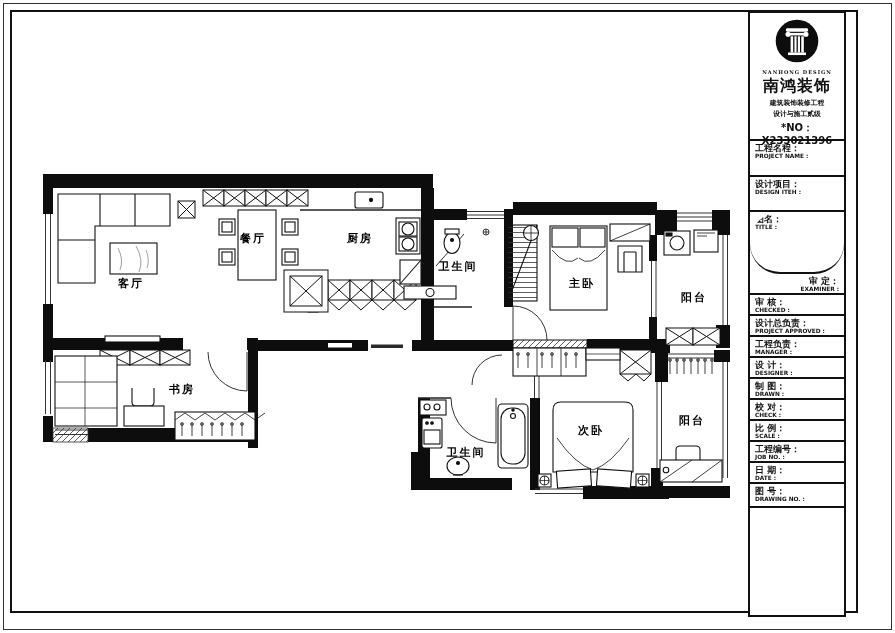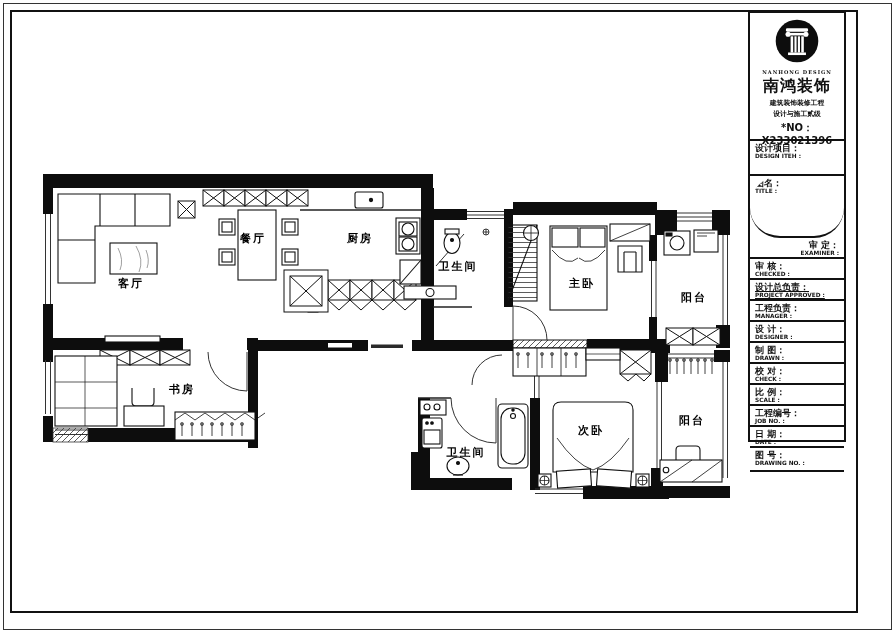--- a/index.html
+++ b/index.html
@@ -4,21 +4,21 @@
 <style>
   html,body{margin:0;padding:0;background:#e8e8e8;}
   .sheet{position:relative;width:895px;height:633px;background:#fff;overflow:hidden;
          font-family:"DejaVu Sans","Liberation Sans",sans-serif;color:#111;}
   .border-outer{position:absolute;inset:3px;border:1px solid #333;pointer-events:none;}
   .border-inner{position:absolute;left:10px;top:10px;right:37px;bottom:20px;border:2px solid #111;pointer-events:none;}
   .plan-svg{position:absolute;left:0;top:0;width:895px;height:633px;}
   .room-label{position:absolute;transform:translate(-50%,-50%);font-size:11px;font-weight:bold;
               letter-spacing:2px;white-space:nowrap;color:#000;}
   
-  .tblock{position:absolute;left:748px;top:11px;width:98px;height:431px;background:#fff;
+  .tblock{position:absolute;left:748px;top:11px;width:98px;height:606px;background:#fff;
           border:2px solid #111;box-sizing:border-box;display:flex;flex-direction:column;}
   .tb-logo{height:128px;border-bottom:2px solid #111;box-sizing:border-box;text-align:center;
            padding-top:5px;flex:none;}
   .logo-cap{font-family:"DejaVu Serif","Liberation Serif",serif;font-size:5px;font-weight:bold;
             letter-spacing:1px;margin-top:1px;}
   .logo-name{font-size:16px;font-weight:bold;letter-spacing:1px;margin-top:1px;}
   .logo-cert{font-size:6.8px;font-weight:bold;line-height:1.35;margin-top:2px;}
   .logo-no{font-size:10px;font-weight:bold;margin-top:2px;}
   .tb-row{border-bottom:2px solid #111;box-sizing:border-box;padding:2px 5px 0 5px;flex:none;overflow:hidden;}
   .tb-zh{font-size:9px;font-weight:bold;line-height:1.15;white-space:nowrap;}
@@ -350,37 +350,41 @@
         <rect x="16.5" y="40.5" width="21" height="3" fill="#fff"></rect>
       </svg>
       <div class="logo-cap">NANHONG DESIGN</div>
       <div class="logo-name">南鸿装饰</div>
       <div class="logo-cert">建筑装饰装修工程</div>
       <div class="logo-cert">设计与施工贰级</div>
       <div class="logo-no">*NO：X233021396</div>
     </div>
 
     <div style="display:flex;flex-direction:column;flex:none;">
+        <div class="tb-row" style="height: 36px;">
+          <div class="tb-zh">工程名程：</div>
+          <div class="tb-en">PROJECT NAME :</div>
+        </div>
         <div class="tb-row" style="height: 35px;">
           <div class="tb-zh">设计项目：</div>
           <div class="tb-en">DESIGN ITEH :</div>
         </div>
         <div class="tb-row" style="height: 62px; border-radius: 30px;">
           <div class="tb-zh">图名：</div>
           <div class="tb-en">TITLE :</div>
         </div>
         <div class="tb-row" style="height: 21px; text-align: right;">
           <div class="tb-zh">审 定：</div>
           <div class="tb-en">EXAMINER :</div>
         </div>
         <div class="tb-row" style="height: 21px;">
           <div class="tb-zh">审 核：</div>
           <div class="tb-en">CHECKED :</div>
         </div>
-        <div class="tb-row" style="height: 21px; text-decoration: underline;">
+        <div class="tb-row" style="height: 21px;">
           <div class="tb-zh">设计总负责：</div>
           <div class="tb-en">PROJECT APPROVED :</div>
         </div>
         <div class="tb-row" style="height: 21px;">
           <div class="tb-zh">工程负责：</div>
           <div class="tb-en">MANAGER :</div>
         </div>
         <div class="tb-row" style="height: 21px;">
           <div class="tb-zh">设 计：</div>
           <div class="tb-en">DESIGNER :</div>

